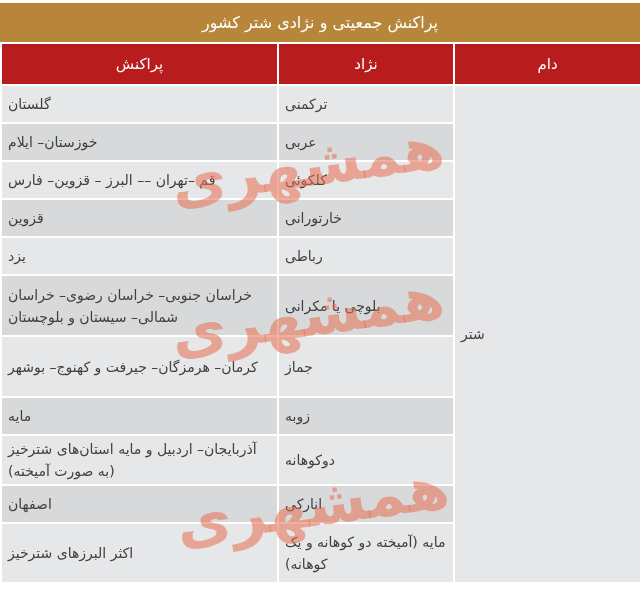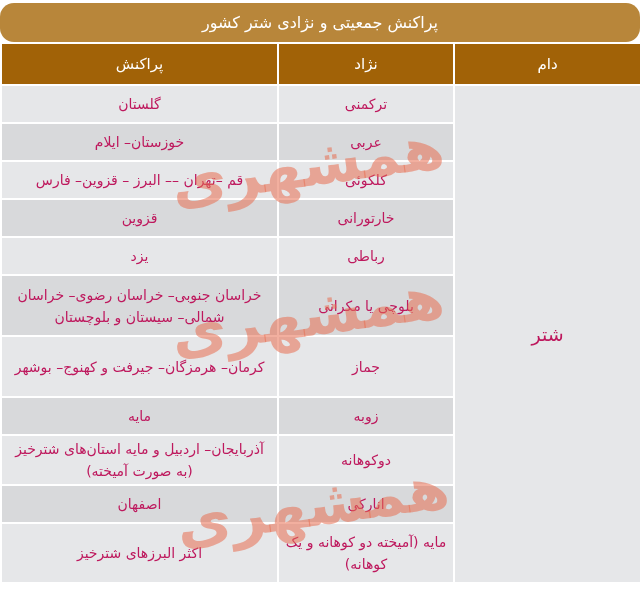--- a/index.html
+++ b/index.html
@@ -1,29 +1,29 @@
 <!DOCTYPE html>
 <html><head>
 <meta charset="utf-8">
 <style>
   html, body { margin:0; padding:0; background:#ffffff; }
   body { width:640px; height:611px; position:relative; overflow:hidden;
          font-family:"DejaVu Sans", sans-serif; }
   .wrap { position:absolute; left:0; top:3px; width:640px; }
   .title { height:39px; background:#B8863A; color:#ffffff; text-align:center;
-           line-height:39px; font-size:16px; direction:rtl;border-radius:14px; }
+           line-height:39px; font-size:16px; direction:rtl; }
   table { border-collapse:collapse; width:640px; direction:rtl; table-layout:fixed;
           margin-top:2px; }
-  th { background:#a16207; color:#ffffff; font-weight:normal; font-size:15px;
+  th { background:#b91c1c; color:#ffffff; font-weight:normal; font-size:15px;
        height:38px; border-left:2px solid #ffffff; border-right:2px solid #ffffff; }
-  td { font-size:14px; color:#be185d; text-align:center; border:2px solid #ffffff;
+  td { font-size:14px; color:#404040; text-align:left; border:2px solid #ffffff;
        padding:2px 6px; line-height:22px; }
   tr.odd td.c { background:#E6E7E9; }
   tr.even td.c { background:#D8D9DB; }
-  td.merged { background:#E6E7E9; font-size:19px; }
+  td.merged { background:#E6E7E9; font-size:14px; }
   .wm { position:absolute; color:rgba(232,110,80,0.55); font-size:60px; font-weight:bold;
         direction:rtl; transform:rotate(-8deg); white-space:nowrap; pointer-events:none;
         font-family:"DejaVu Sans", sans-serif; letter-spacing:2px; }
 </style>
 </head>
 <body>
 
 <div class="wrap">
   <div class="title">پراکنش جمعیتی و نژادی شتر کشور</div>
   <table>

